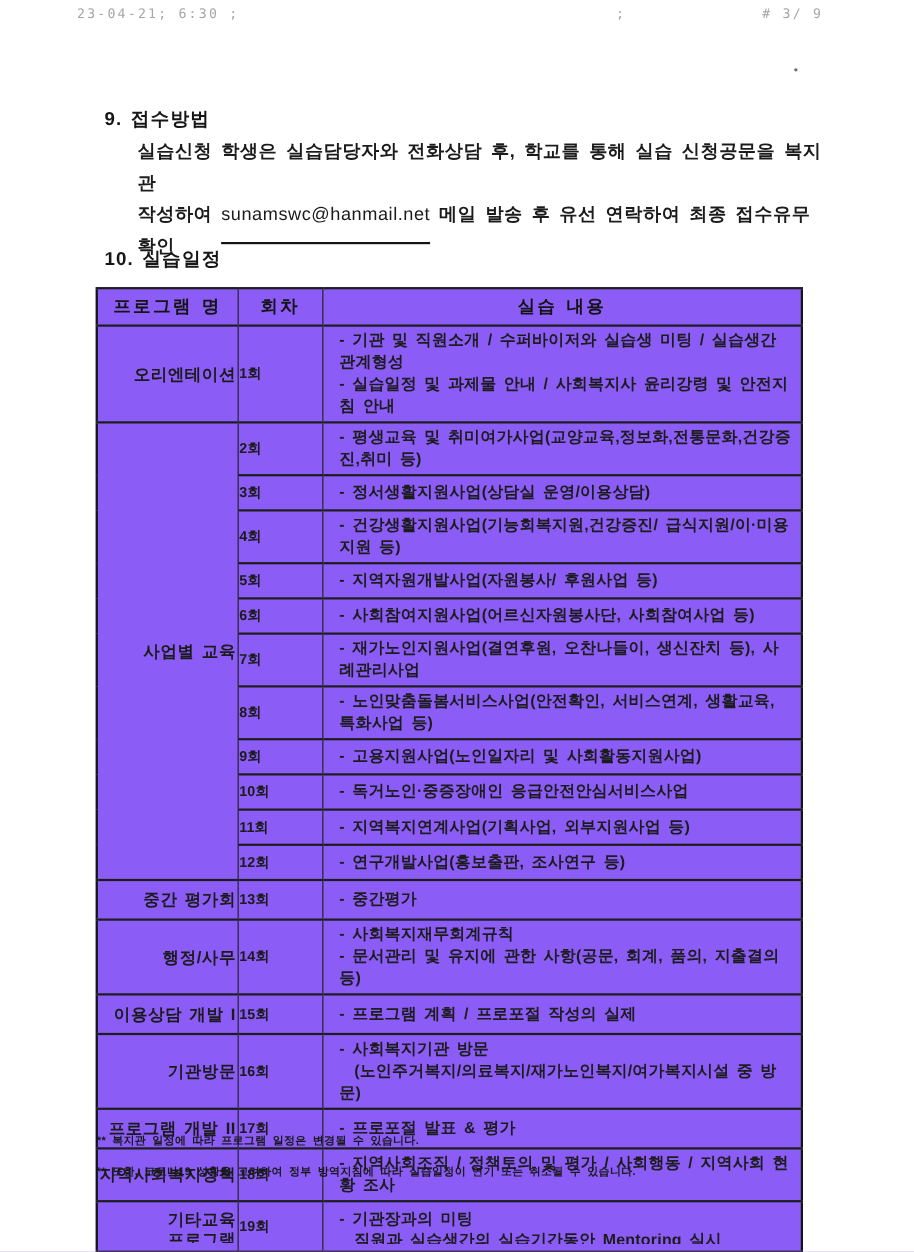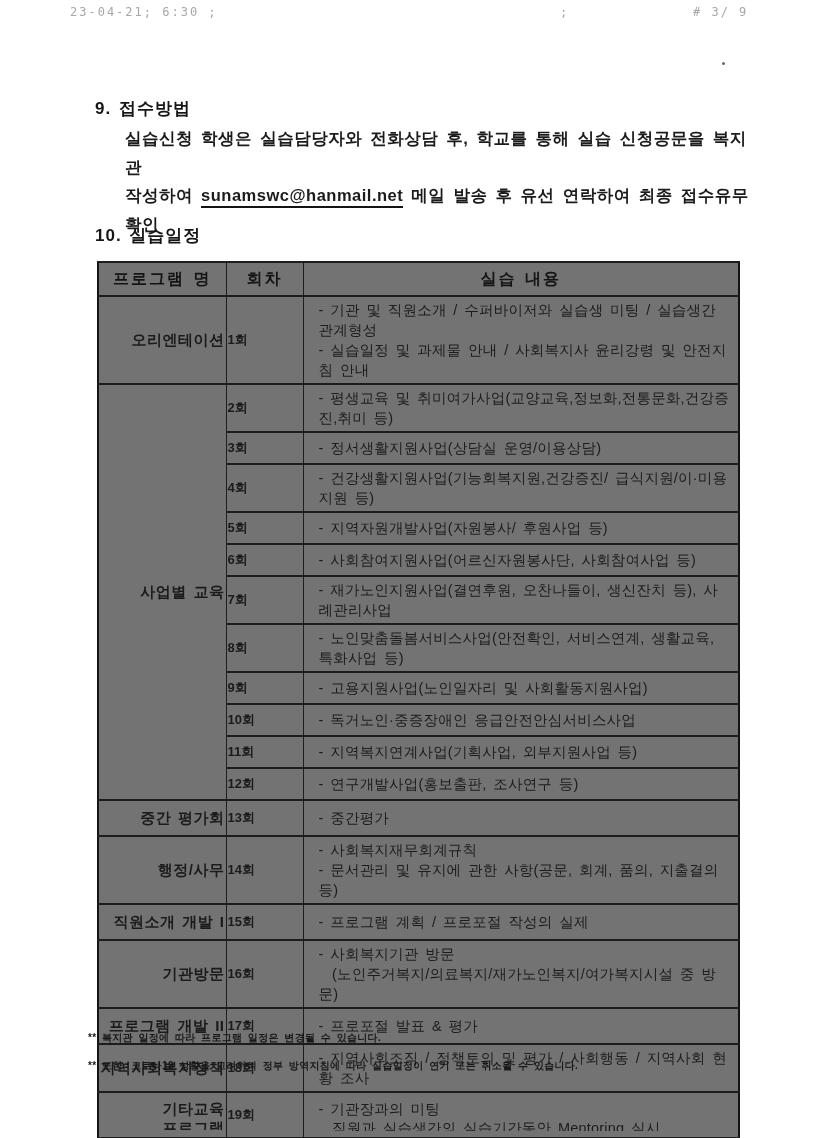--- a/index.html
+++ b/index.html
@@ -30,30 +30,30 @@
   }
   .s9{top:97px;}
   .s10{top:224px;}
   .para{
     position:absolute;left:110px;top:124px;width:648px;
     font-size:16.5px;font-weight:700;color:#1b1b1b;
     letter-spacing:0.5px;word-spacing:3px;
   }
   .pline{line-height:28.5px;white-space:pre-wrap;margin-left:15px;}
   .email{
-    font-weight:700;
+    font-weight:400;
     border-bottom:2.5px solid #141414;
-    padding-bottom:2px;
+    padding-bottom:16px;
     letter-spacing:0.5px;
   }
   
   .schedule{
-    position:absolute;left:97px;top:261px;width:641px;
+    position:absolute;left:87px;top:261px;width:641px;
     border-collapse:collapse;table-layout:fixed;
-    background:#737373;
+    background:#8b5cf6;
     border:2.5px solid #141414;
   }
   .schedule col.c1{width:128px;}
   .schedule col.c2{width:77px;}
   .schedule col.c3{width:436px;}
   .schedule th,.schedule td{
     border-top:2px solid #1d1d1d;
     border-bottom:2px solid #1d1d1d;
     border-left:1px solid #1d1d1d;
     border-right:1px solid #1d1d1d;
@@ -66,21 +66,21 @@
   }
   td.prog{
     text-align:right;font-size:15px;font-weight:700;
     letter-spacing:0.5px;word-spacing:2px;color:#1b1b1b;
   }
   td.sess{
     text-align:left;font-size:13px;font-weight:700;color:#1b1b1b;
   }
   td.cont{
     padding:3px 6px 3px 15px;
-    font-size:14.5px;font-weight:400;color:#1c1c1c;
+    font-size:14.5px;font-weight:700;color:#1c1c1c;
     letter-spacing:0.2px;word-spacing:2.5px;
   }
   .cline{line-height:20px;white-space:pre-wrap;}
   .clipb{height:12px;overflow:hidden;line-height:19px;}
   .pclip{height:11px;overflow:hidden;line-height:18px;}
   tr.h30{height:30px;} tr.h50{height:50px;} tr.h32{height:32px;}
   tr.h36{height:36px;} tr.h46{height:46px;padding-left:36px;}
   
   .notes{
     position:absolute;left:88px;top:1024px;width:700px;
@@ -206,21 +206,21 @@
     </tr>
     <tr class="h50">
       <td class="prog">행정/사무</td>
       <td class="sess">14회</td>
       <td class="cont">
         <div class="cline">- 사회복지재무회계규칙</div>
         <div class="cline">- 문서관리 및 유지에 관한 사항(공문, 회계, 품의, 지출결의 등)</div>
       </td>
     </tr>
     <tr class="h36">
-      <td class="prog">직원소개 개발 I</td>
+      <td class="prog">이용상담 개발 I</td>
       <td class="sess">15회</td>
       <td class="cont">
           <div class="cline">- 프로그램 계획 / 프로포절 작성의 실제</div>
         </td>
     </tr>
     <tr class="h50">
       <td class="prog">기관방문</td>
       <td class="sess">16회</td>
       <td class="cont">
         <div class="cline">- 사회복지기관 방문</div>

